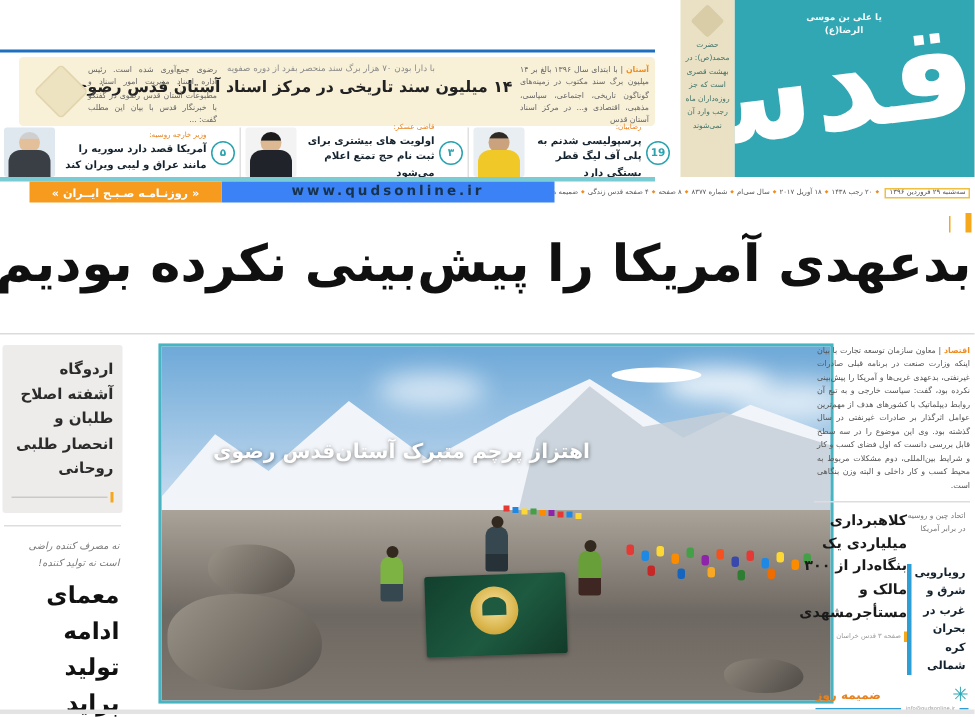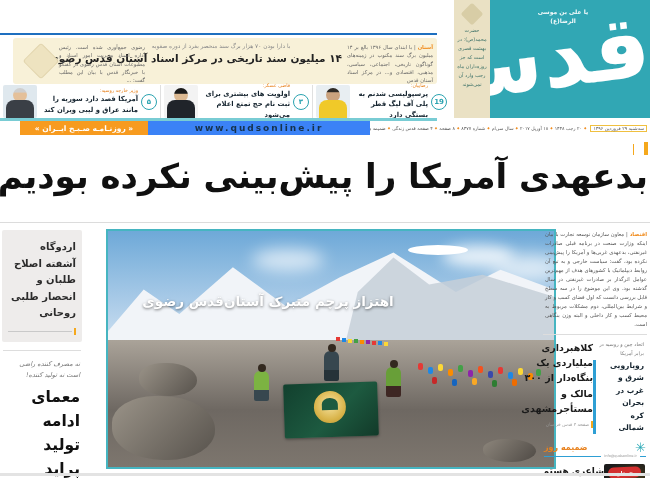--- a/index.html
+++ b/index.html
@@ -130,21 +130,21 @@
   
   #right-col{right:0;top:228px;width:110px;height:246px;}
   #econ-text{padding:2px 3px 0 5px;font-size:5.3px;color:#555;line-height:1.7;text-align:justify;}
   #right-col .div{margin:5px 3px;border-top:1px solid #ddd;}
   #fk-row{display:flex;flex-direction:row;padding:0 2px;}
   #fraud{flex:0 0 64px;}
   #fraud .head{font-size:9.5px;font-weight:bold;color:#1a1a1a;line-height:1.6;}
   #fraud .tag{margin-top:5px;font-size:4.5px;color:#999;display:flex;align-items:center;gap:2px;}
   #korea{flex:1;padding-right:4px;}
   #korea .kick{font-size:5px;color:#777;line-height:1.7;text-align:right;}
-  #korea .headwrap{margin-top:3px;border-left:3px solid #2e9fd4;padding-left:14px;}
+  #korea .headwrap{margin-top:19px;border-left:3px solid #2e9fd4;padding-left:2px;}
   #korea .head{font-size:7.5px;font-weight:bold;color:#14232e;line-height:1.65;text-align:right;}
   #supp-head{margin:7px 4px 0;display:flex;align-items:center;justify-content:space-between;}
   #supp-head .lbl{font-size:8px;font-weight:bold;color:#e8821e;}
   #supp-head .flower{font-size:13px;color:#2ba9b6;line-height:1;}
   #supp-rule{margin:2px 4px 0;border-top:1.5px solid #2e9fd4;position:relative;height:5px;}
   #supp-rule .chip{position:absolute;right:6px;top:-3px;background:#fff;font-size:3.5px;color:#999;
       padding:0 3px;direction:ltr;}
   #poet-row{display:flex;flex-direction:row;padding:0 2px;margin-top:2px;}
   #poet{flex:0 0 62px;}
   #poet .head{font-size:9px;font-weight:bold;color:#1a1a1a;line-height:1.6;text-align:right;}

